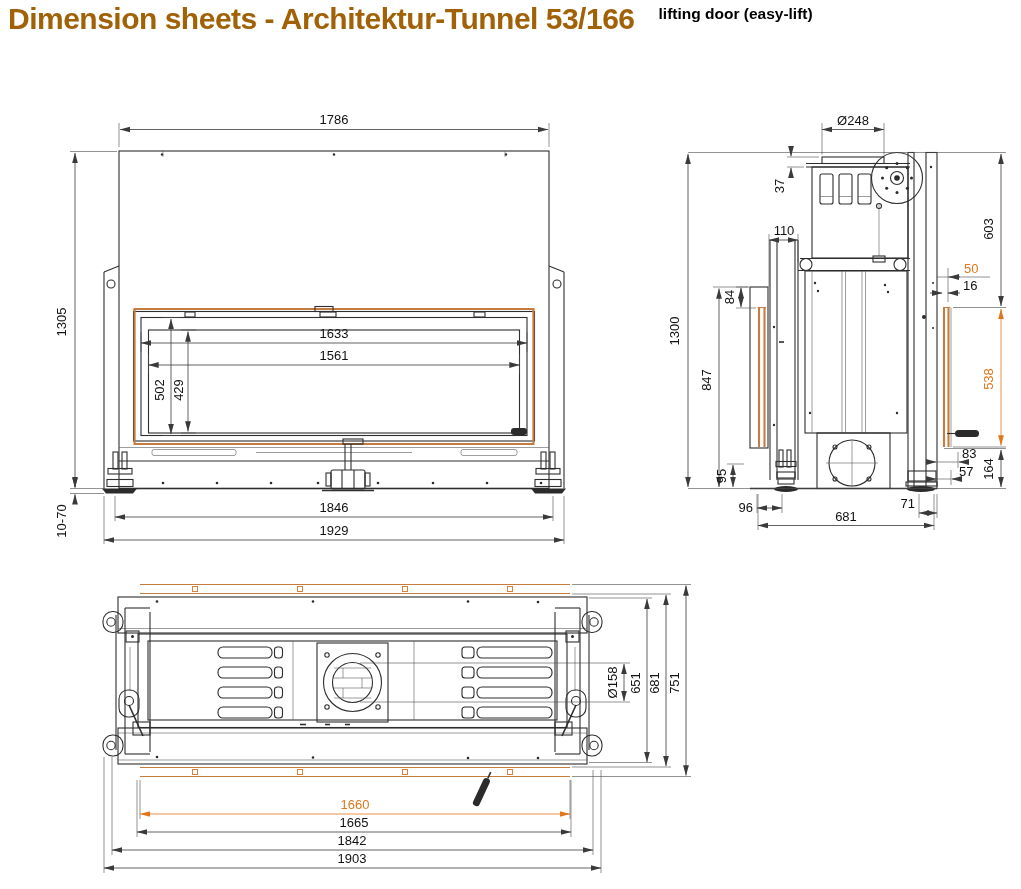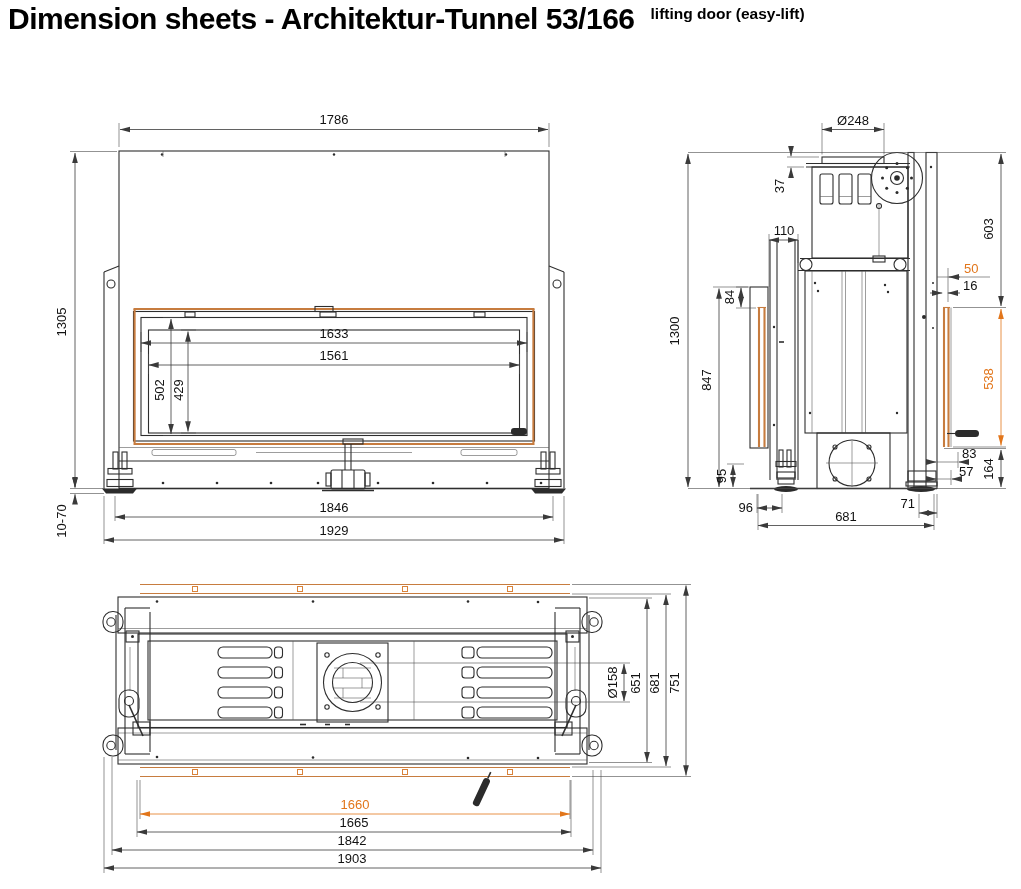--- a/index.html
+++ b/index.html
@@ -1,21 +1,21 @@
 <!DOCTYPE html>
 <html><head>
 <meta charset="utf-8">
 <style>
   html,body{margin:0;padding:0;background:#ffffff;}
   body{width:1021px;height:889px;position:relative;overflow:hidden;
        font-family:"Liberation Sans",sans-serif;}
   .hdr{position:absolute;left:8px;top:2px;white-space:nowrap;}
   .hdr h1{display:inline-block;margin:0;font-size:30px;font-weight:bold;
-          letter-spacing:-0.5px;color:#000000;vertical-align:top;}
-  .hdr .sub{display:inline-block;margin-left:16px;font-size:15.5px;font-weight:bold;
+          letter-spacing:-0.5px;color:#a16207;vertical-align:top;}
+  .hdr .sub{display:inline-block;margin-left:24px;font-size:15.5px;font-weight:bold;
             color:#000;vertical-align:top;padding-top:3px;}
   svg{position:absolute;left:0;top:0;}
   .geo line,.geo rect,.geo circle,.geo ellipse,.geo path,.geo polyline{stroke:#2e2e2e;fill:none;stroke-width:1.1px;}
   .geo .thin{stroke:#5a5a5a;stroke-width:0.6px;}
   .geo .thk{stroke-width:1.6px;}
   .geo .fd{fill:#2b2b2b;stroke:none;}
   .geo .ol{stroke:#c77c3f;stroke-width:2.1px;}
   .geo .ol1{stroke:#c77c3f;stroke-width:1.1px;}
   .geo .osq{stroke:#d9823a;fill:none;stroke-width:1px;}
   .dims line{stroke:#3a3a3a;stroke-width:0.8px;fill:none;}

